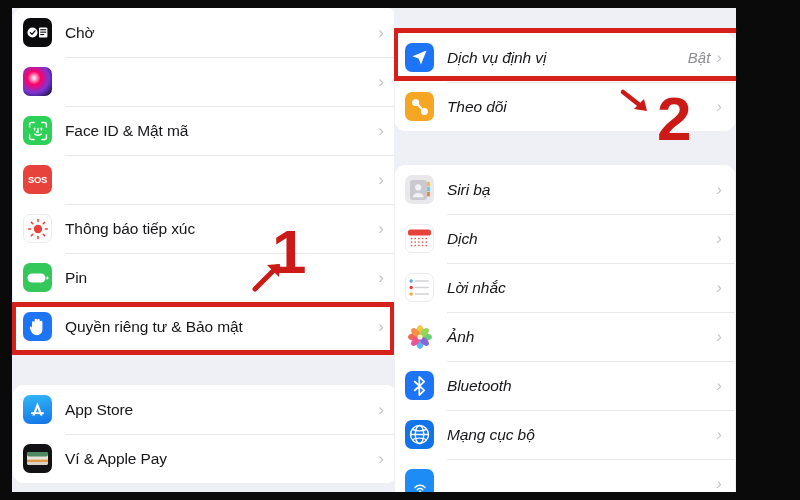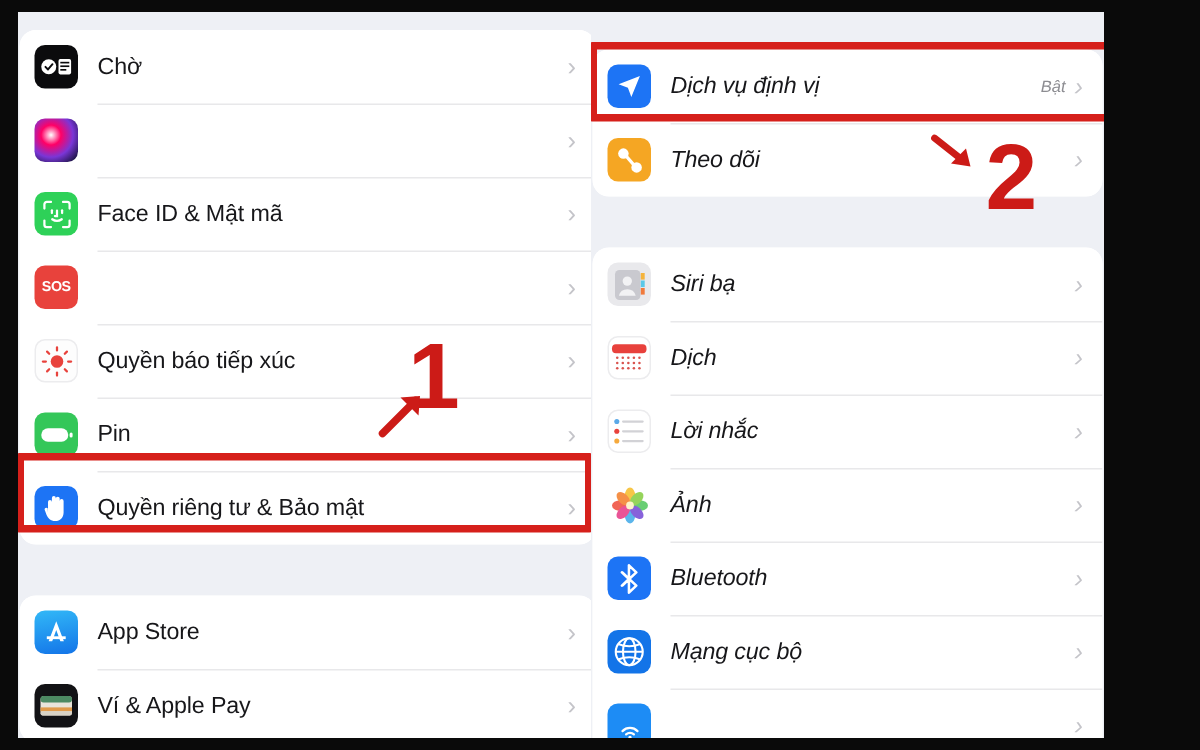--- a/index.html
+++ b/index.html
@@ -15,21 +15,21 @@
   .panel {
     position:absolute;
     top:8px;
     height:484px;
     background:#eef0f5;
     overflow:hidden;
   }
   .panel.left  { left:12px;  width:386px; }
   .panel.right { left:394px; width:342px;font-style:italic; }
 
-  .scroll { position:absolute; left:0; top:12px; width:100%; }
+  .scroll { position:absolute; left:0; top:0; width:100%; }
 
   
   .group {
     background:#ffffff;
     border-radius:11px;
     margin:0 1px;
     overflow:hidden;
   }
   .spacer { height:34px; }
 
@@ -61,21 +61,21 @@
 
   .label {
     margin-left:13px;
     font-size:15.5px;
     color:#17171a;
     letter-spacing:-0.1px;
     white-space:nowrap;
   }
   .value {
     margin-left:auto;
-    font-size:11px;
+    font-size:15px;
     color:#8c8c91;
     padding-right:6px;
     white-space:nowrap;
   }
   .chev {
     margin-left:auto;
     flex:0 0 auto;
     padding-right:13px;
     color:#c4c4c9;
     font-size:17px;
@@ -191,21 +191,21 @@
                   <path d="M11 18.4 V20.4"></path>
                 <path d="M1.6 11 H3.6"></path>
                   <path d="M18.4 11 H20.4"></path>
                 <path d="M4.4 4.4 L5.8 5.8"></path>
                   <path d="M16.2 16.2 L17.6 17.6"></path>
                 <path d="M17.6 4.4 L16.2 5.8"></path>
                   <path d="M5.8 16.2 L4.4 17.6"></path>
               </g>
             </svg>
           </span>
-          <span class="label">Quyền báo tiếp xúc</span>
+          <span class="label">Thông báo tiếp xúc</span>
           <span class="chev">›</span>
         </div>
 
         <div class="row">
           <span class="icon ic-batt">
             <svg width="22" height="12" viewBox="0 0 22 12">
               <rect x="0.5" y="1.5" width="18" height="9" rx="4.5" fill="#fff"></rect>
               <rect x="19.4" y="4.4" width="2" height="3.2" rx="1" fill="#fff"></rect>
             </svg>
           </span>

